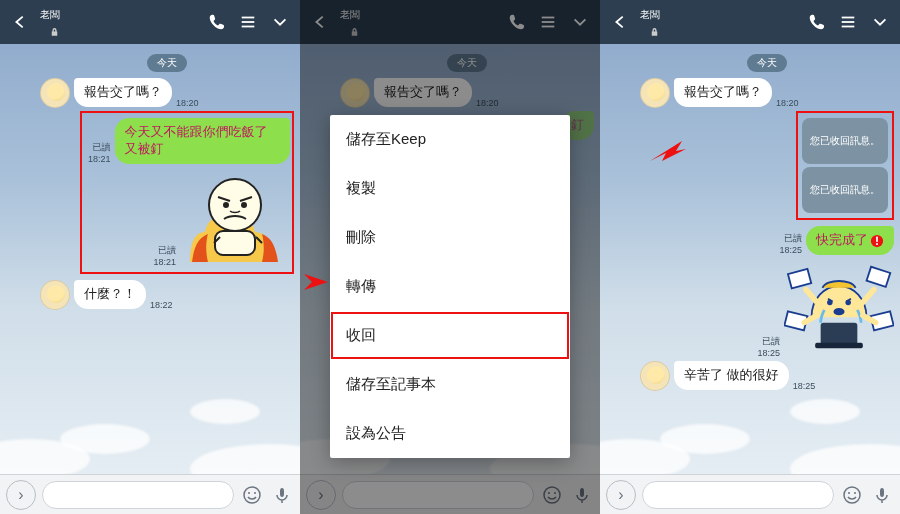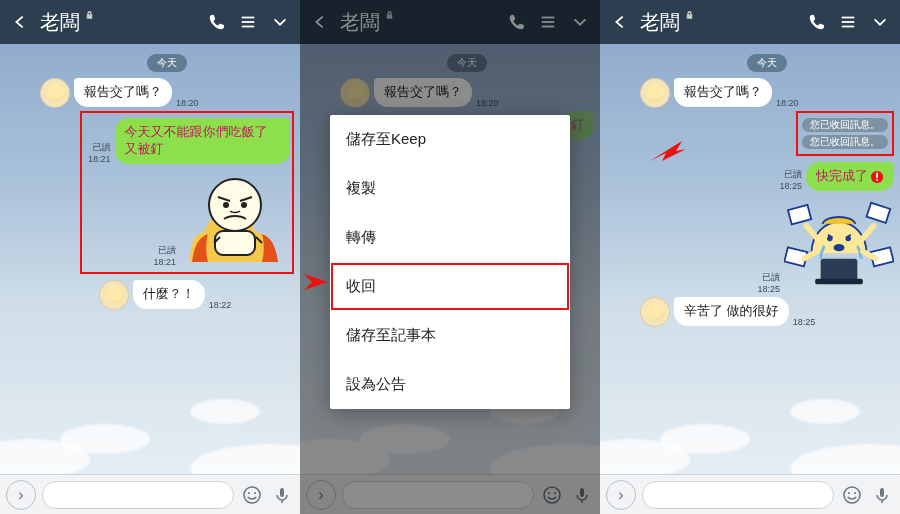--- a/index.html
+++ b/index.html
@@ -23,21 +23,21 @@
   .c2{width:90px;height:30px;bottom:60px;left:60px;}
   .c3{width:160px;height:50px;bottom:20px;right:-50px;}
   .c4{width:70px;height:25px;bottom:90px;right:40px;}
 
   .header {
     height: 44px; background:#2c3e50;
     display:flex; align-items:center; color:#fff;
     padding:0 8px; gap:8px; flex:none;
     position:relative; z-index:2;
   }
-  .header .title { font-size:20px; display:flex; align-items:flex-start; gap:4px; }
+  .header .title { font-size:10px; display:flex; align-items:flex-end; gap:4px;flex-direction:column; }
   .header .spacer{flex:1;}
   .hicon{width:24px;height:24px;display:flex;align-items:center;justify-content:center;}
   .hicon svg{fill:#fff;}
 
   .chat { flex:1; position:relative; padding:6px 6px 0 6px; overflow:hidden;margin-left:34px; }
   .date-pill{
     display:block; margin:4px auto 6px; padding:2px 10px;
     background:#5f7b91; color:#fff; font-size:10px; border-radius:10px;
     width:max-content;
   }
@@ -61,21 +61,21 @@
   .meta{
     font-size:9px; color:#3a4d5c; margin:0 4px;
     display:flex; flex-direction:column; justify-content:flex-end;
     align-items:flex-end; align-self:flex-end;
   }
   .row.in .meta{align-items:flex-start;}
   .meta .read{white-space:nowrap;}
 
   .recall-pill{
     display:block;background:#7d93a3;color:#fff;font-size:10px;
-    padding:0 8px;border-radius:8px;margin:3px 0 3px auto; width:max-content;
+    padding:16px 8px;border-radius:8px;margin:3px 0 3px auto; width:max-content;
   }
 
   .sticker{
     width:110px;height:100px;display:flex;align-items:center;justify-content:center;
   }
   .redbox{border:2px solid #e11; padding:2px;}
 
   .footer{
     height:40px;background:#f2f3f5;border-top:1px solid #d0d4d9;
     display:flex;align-items:center;padding:0 6px;gap:6px;flex:none;
@@ -221,21 +221,21 @@
               <circle cx="64" cy="38" r="3" fill="#222"></circle>
             <path d="M44 52c6-4 16-4 22 0" stroke="#222" stroke-width="2" fill="none"></path>
             <path d="M50 44c2 2 8 2 10 0" stroke="#222" stroke-width="1.5" fill="none"></path>
             <rect x="35" y="64" width="40" height="24" rx="8" fill="#fffce8" stroke="#222" stroke-width="2"></rect>
             <path d="M40 70l-6 6m42-6l6 6" stroke="#222" stroke-width="2"></path>
           </svg>
         </div>
       </div>
     </div>
 
-    <div class="row in" style="margin-top:6px;justify-content:center;">
+    <div class="row in" style="margin-top:6px;">
       <div class="avatar"></div>
       <div class="bubble in">什麼？！</div>
       <div class="meta">
           <span>18:22</span>
         </div>
     </div>
   </div>
 
   <div class="footer">
     <div class="circ">
@@ -319,20 +319,21 @@
         <svg viewBox="0 0 20 20" width="20" height="20">
           <use href="#i-mic"></use>
         </svg>
       </div>
   </div>
 
   <div class="dim"></div>
   <div class="menu">
     <div class="menu-item">儲存至Keep</div>
     <div class="menu-item">複製</div>
+    <div class="menu-item">刪除</div>
     <div class="menu-item">轉傳</div>
     <div class="menu-item hl">收回</div>
     <div class="menu-item">儲存至記事本</div>
     <div class="menu-item">設為公告</div>
   </div>
 
   <div class="arrow" style="left:2px;top:270px;">
     <svg width="30" height="24">
         <path d="M2 4l24 8-24 8 8-8z" fill="#e11"></path>
       </svg>

